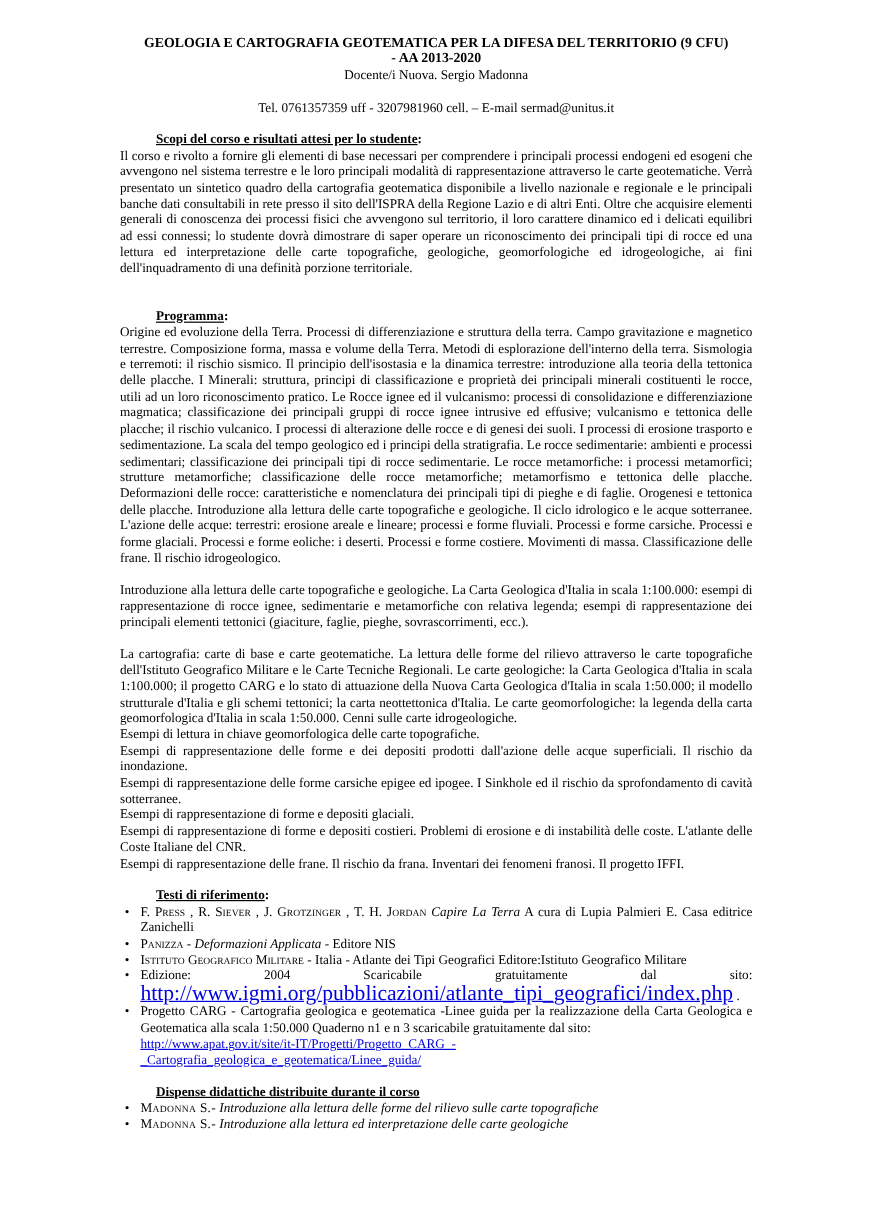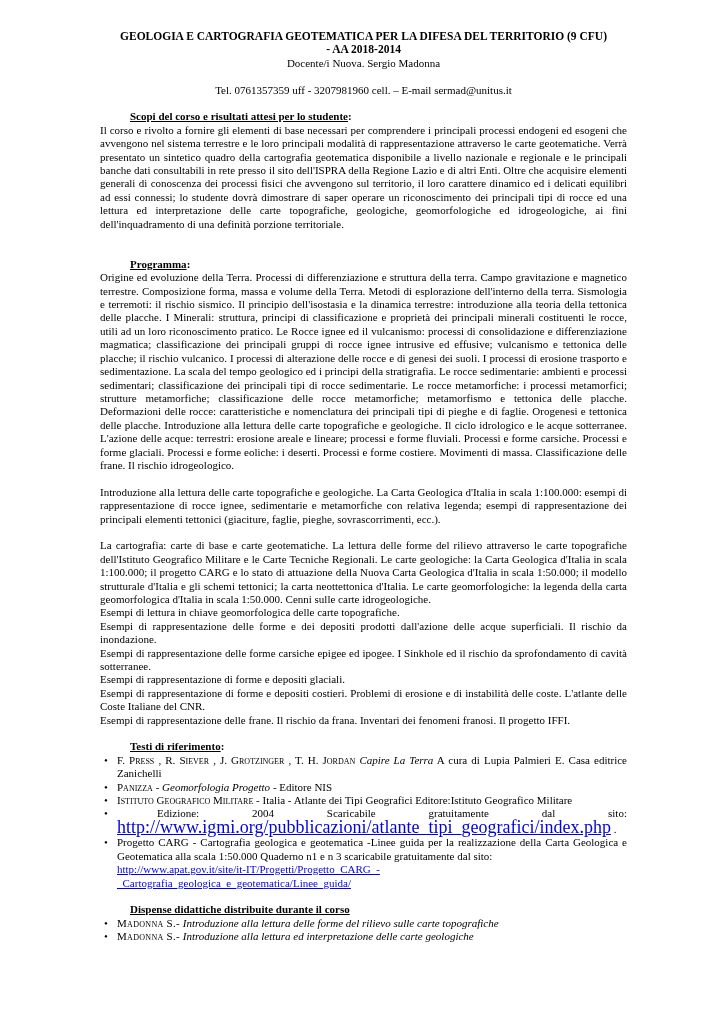--- a/index.html
+++ b/index.html
@@ -46,33 +46,32 @@
   }
   ul.bullets li::before {
     content: "\2022";
     position: absolute;
     left: 4px;
     top: 0;
   }
   .spread {
     display: flex;
     justify-content: space-between;
-    margin-left: 40px;
   }
   .dispense li { white-space: nowrap; }
   .dispense .sc { letter-spacing: 0.3px; }
 </style>
 </head>
 <body>
 
 <div class="page">
   <div class="content">
 
     <div class="center title">GEOLOGIA E CARTOGRAFIA GEOTEMATICA PER LA DIFESA DEL TERRITORIO (9 CFU)</div>
-    <div class="center title">- AA 2018-2014</div>
+    <div class="center title">- AA 2013-2020</div>
     <div class="center">
       <span class="bold">Docente/i</span>
       <span>Nuova.</span>
       <span class="bold">Sergio Madonna</span>
     </div>
 
     <div class="sp"></div>
     <div class="center">Tel. 0761357359 uff - 3207981960 cell. – E-mail sermad@unitus.it</div>
     <div class="sp"></div>
 
@@ -101,21 +100,21 @@
     <div class="heading"><span class="u">Testi di riferimento</span><span>:</span></div>
     <ul class="bullets">
       <li class="just">
         <span class="sc">F. Press , R. Siever , J. Grotzinger , T. H. Jordan</span>
         <span class="it">Capire La Terra</span>
         <span>A cura di Lupia Palmieri E. Casa editrice Zanichelli</span>
       </li>
       <li>
         <span class="sc">Panizza</span>
         <span>-</span>
-        <span class="it">Geomorfologia Progetto</span>
+        <span class="it">Deformazioni Applicata</span>
         <span>-  Editore NIS</span>
       </li>
       <li>
         <span class="sc">Istituto Geografico Militare</span>
         <span>- Italia - Atlante dei Tipi Geografici Editore:Istituto Geografico Militare</span>
       </li>
       <li>
         <div class="spread">
           <span>Edizione:</span>
           <span>2004</span>

